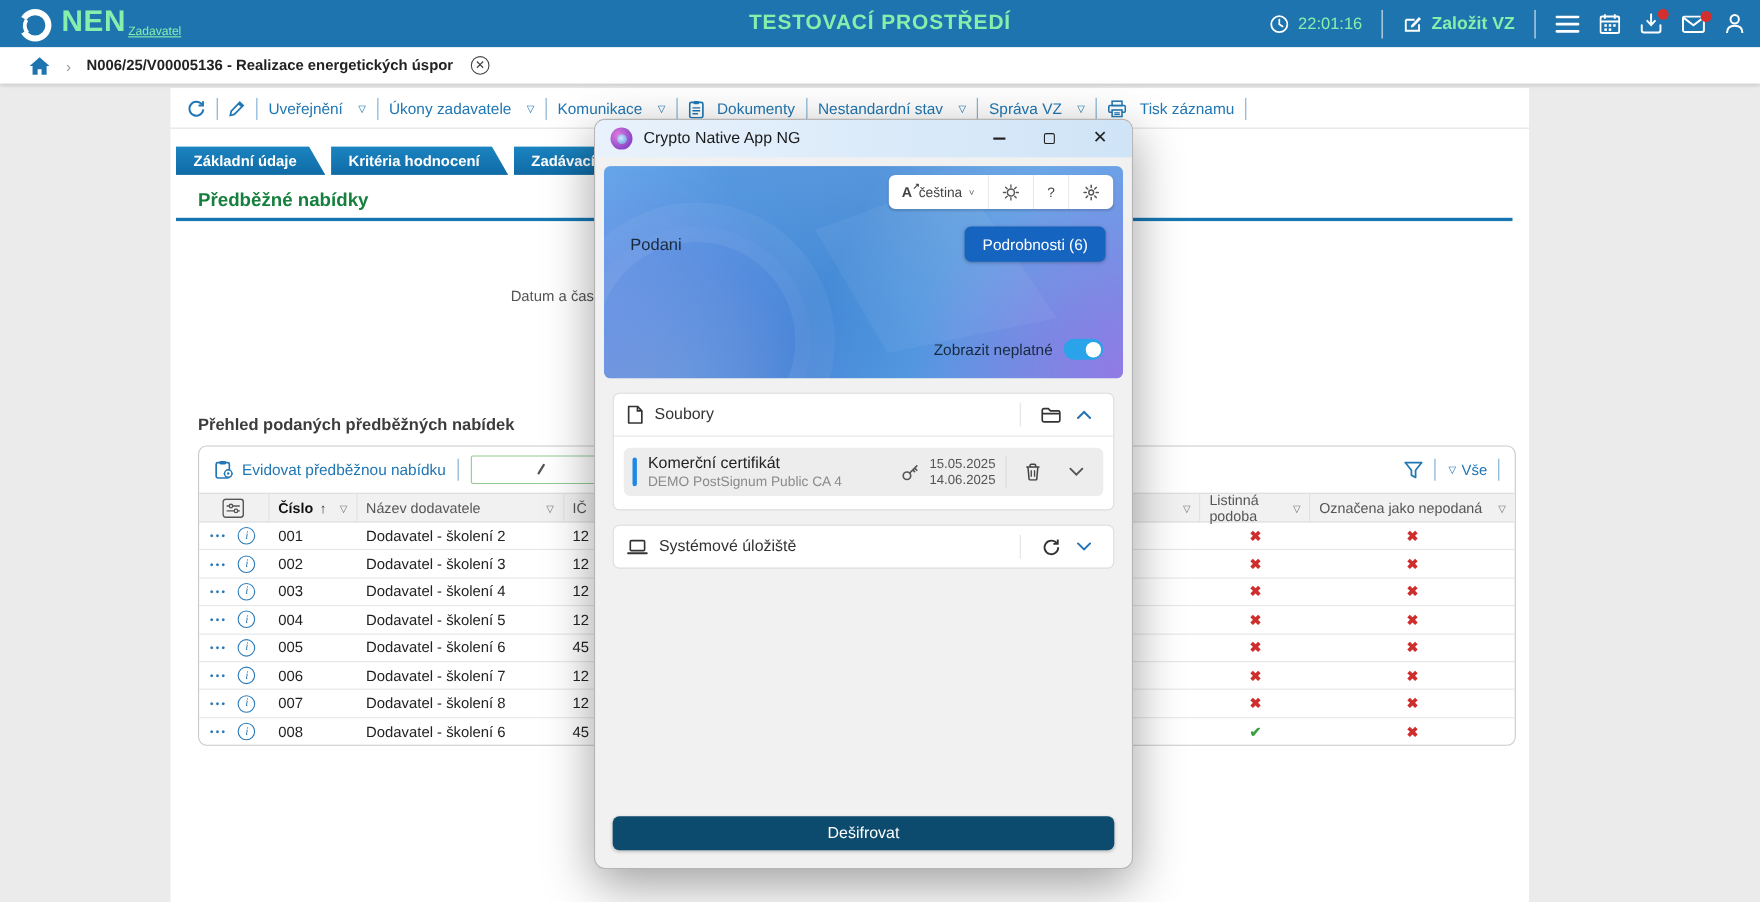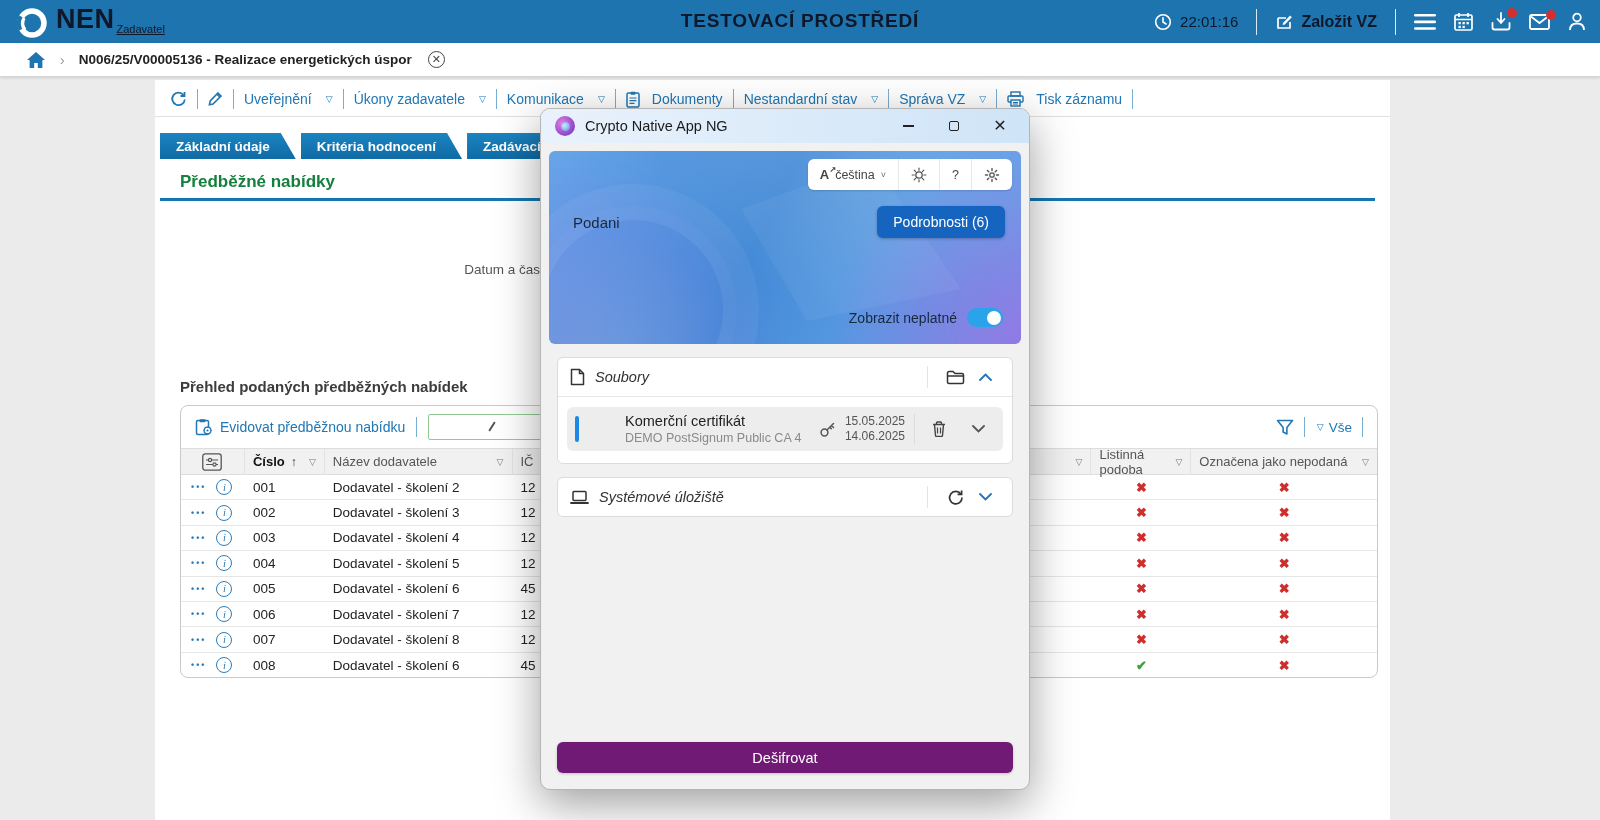--- a/index.html
+++ b/index.html
@@ -5,21 +5,21 @@
   * { box-sizing: border-box; }
   html,body { margin:0; padding:0; }
   body {
     width:1600px; height:820px; position:relative; overflow:hidden;
     background:#ebebeb; font-family:"Liberation Sans", sans-serif;
     -webkit-font-smoothing:antialiased;
   }
   .abs { position:absolute; }
 
   
-  .topbar { left:0; top:0; width:1600px; height:43px; background:#1e74ae; color:#0f172a; }
+  .topbar { left:0; top:0; width:1600px; height:43px; background:#1e74ae; color:#86efac; }
   .brand { left:16px; top:4px; display:flex; align-items:flex-start; }
   .brand-name { font-size:27px; font-weight:bold; letter-spacing:.5px; line-height:30px; }
   .brand-sub { font-size:11px; margin-left:2px; margin-top:19px;text-decoration:underline; }
   .env-title { left:0; right:0; top:10px; text-align:center; font-size:19px; font-weight:bold; letter-spacing:.8px; }
   .top-right { right:14px; top:0; height:43px; display:flex; align-items:center; gap:18px; }
   .top-divider { width:1px; height:26px; background:rgba(255,255,255,.85); }
   .top-item { display:flex; align-items:center; gap:8px; font-size:15px; }
   .founders { font-weight:bold; font-size:16px; }
   .icon-wrap { position:relative; display:inline-flex; }
   .badge-dot { position:absolute; top:-4px; right:-6px; width:10px; height:10px; border-radius:50%; background:#d googles32f2f; background:#d32f2f; }
@@ -114,37 +114,37 @@
   .podani { font-size:15px; color:#17293d; }
   .btn-details { margin-left:auto; background:#1565c0; color:#fff; font-size:14px; padding:8px 16px; border-radius:6px; box-shadow:0 1px 3px rgba(0,0,0,.25); }
   .hero-search { position:absolute; left:17px; right:17px; top:108px; height:33px; background:#f7fafc; border-radius:4px; display:flex; align-items:center; padding:0 12px; font-size:14.5px; color:#8a9aa8; box-shadow:inset 0 0 0 1px rgba(255,255,255,.6); z-index:2; }
   .hero-toggle-row { position:absolute; right:18px; top:157px; display:flex; align-items:center; gap:10px; z-index:2; }
   .toggle-label { font-size:14px; color:#17293d; }
   .toggle { width:36px; height:19px; border-radius:10px; background:#2aa3ea; position:relative; }
   .toggle::after { content:""; position:absolute; right:2.5px; top:2.5px; width:14px; height:14px; border-radius:50%; background:#fff; }
 
   .card { margin:13px 8px 0 8px; background:#fff; border:1px solid #dcdcdc; border-radius:6px; }
   .card-head { height:38px; display:flex; align-items:center; padding:0 12px; }
-  .card-title { font-size:14.5px; color:#333; margin-left:10px;font-style:italic; }
+  .card-title { font-size:14.5px; color:#333; margin-left:10px; }
   .card-right { margin-left:auto; display:flex; align-items:center; height:100%; }
   .card-vsep { width:1px; height:22px; background:#e4e4e4; margin-right:12px; }
   .card-ibtn { width:30px; display:flex; justify-content:center; align-items:center; }
   .chev-blue { color:#2472b8; font-size:11px; }
 
   .cert-wrap { border-top:1px solid #e6e6e6; padding:10px 9px 12px 9px; }
   .cert-item { background:#ededed; border-radius:6px; height:44px; display:flex; align-items:center; padding:0 10px 0 8px; position:relative; }
   .cert-bar { width:4px; height:26px; border-radius:2px; background:#1e88e5; margin-right:10px; }
-  .cert-texts { display:flex; flex-direction:column; justify-content:flex-end; gap:2px;margin-left:36px; }
+  .cert-texts { display:flex; flex-direction:column; justify-content:flex-end; gap:2px; }
   .cert-title { font-size:14.5px; color:#222; }
   .cert-sub { font-size:12.5px; color:#8a8a8a; }
   .cert-meta { margin-left:auto; display:flex; align-items:center; gap:9px; }
   .cert-dates { display:flex; flex-direction:column; text-align:right; font-size:12px; color:#555; line-height:15px; }
   .cert-vsep { width:1px; height:30px; background:#dcdcdc; }
 
-  .btn-decrypt { position:absolute; left:16px; right:16px; bottom:16px; height:31px; background:#701a75; border-radius:6px; color:#fff; font-size:14.5px; display:flex; align-items:center; justify-content:center; box-shadow:0 1px 3px rgba(0,0,0,.2);margin-top:37px; }
+  .btn-decrypt { position:absolute; left:16px; right:16px; bottom:16px; height:31px; background:#0c4a6e; border-radius:6px; color:#fff; font-size:14.5px; display:flex; align-items:center; justify-content:center; box-shadow:0 1px 3px rgba(0,0,0,.2);margin-top:37px; }
 
   svg { display:block; }
 </style>
 </head>
 <body>
 
 <div class="abs topbar">
   <div class="abs brand">
     <span style="margin:3px 8px 0 0;">
       <svg width="32" height="32" viewBox="0 0 32 32">

